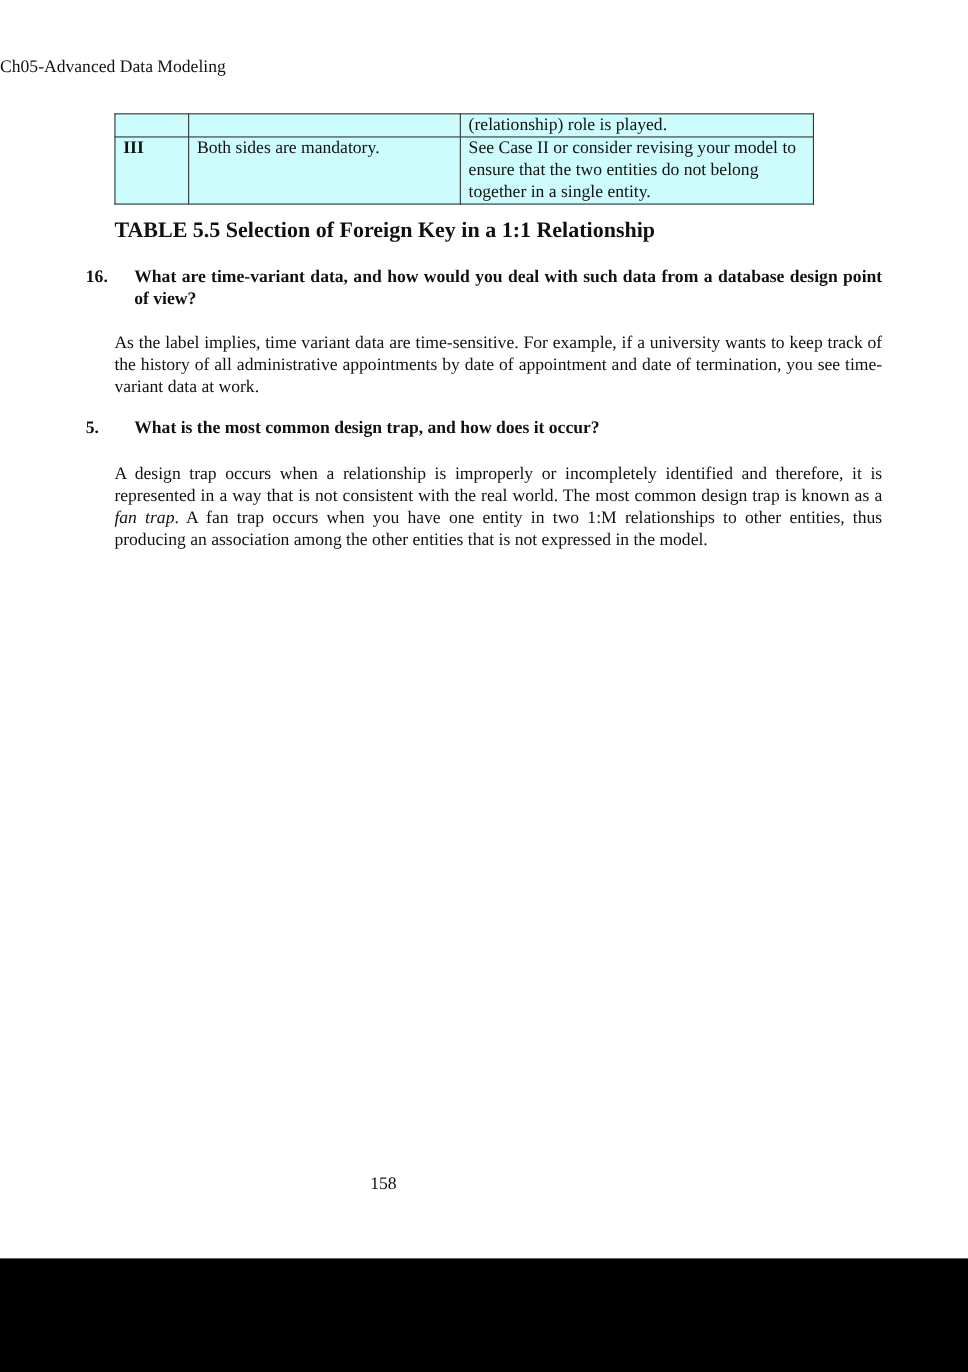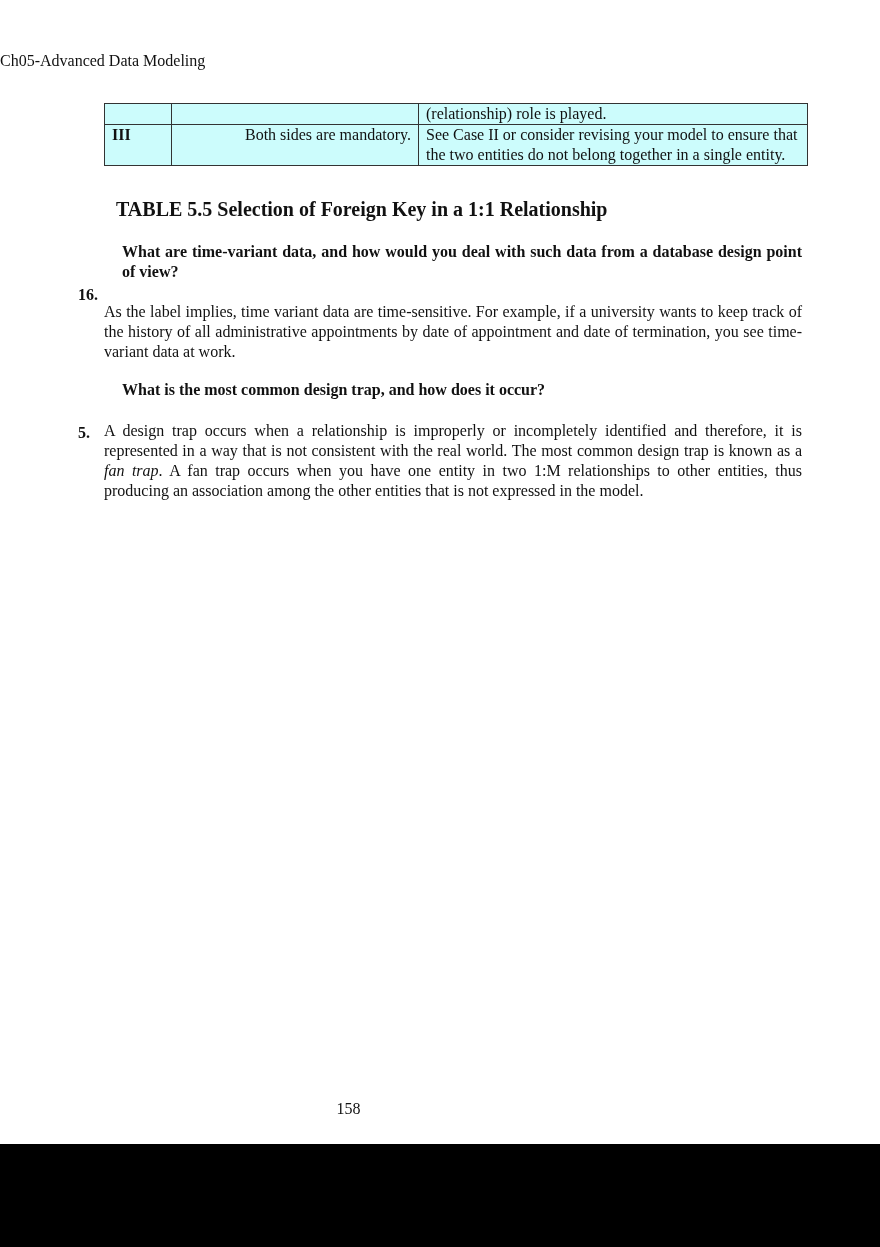--- a/index.html
+++ b/index.html
@@ -5,42 +5,42 @@
   html, body { margin: 0; padding: 0; }
   body {
     width: 880px; height: 1247px; background: #ffffff; position: relative; overflow: hidden;
     font-family: "Liberation Serif", serif; color: #111;
   }
   .header {
     position: absolute; top: 52px; left: 0; width: 880px; text-align: left;
     font-size: 16px;
   }
   table.t {
-    position: absolute; top: 103px; left: 104px; width: 704px;
+    position: absolute; top: 103px; left: 104px; width: 636px;
     border-collapse: collapse; font-size: 16px; line-height: 20px;
     background: #ccfcfc;
   }
   table.t td {
     border: 1.5px solid #333; vertical-align: top; padding: 0 7px;
   }
   td.c1 { width: 52px; font-weight: bold; }
-  td.c2 { width: 232px; text-align: right; }
+  td.c2 { width: 232px; }
   .caption {
-    position: absolute; top: 198px; left: 104px; font-size: 20px; font-weight: bold; margin-left: 12px;
+    position: absolute; top: 198px; left: 104px; font-size: 20px; font-weight: bold;
   }
   .q {
     position: absolute; left: 78px; width: 724px; font-size: 16px; font-weight: bold; line-height: 20px;
   }
-  .q .num { position: absolute; left: 0; margin-top: 43px; }
+  .q .num { position: absolute; left: 0; }
   .q .txt { margin-left: 44px; text-align: justify; display: block; }
   .a {
     position: absolute; left: 104px; width: 698px; font-size: 16px; line-height: 20px; text-align: justify;
   }
   .pagenum {
-    position: absolute; top: 1068px; left: 0; width: 697px; text-align: center; font-size: 16px; margin-top: 32px;
+    position: absolute; top: 1068px; left: 0; width: 697px; text-align: center; font-size: 16px;
   }
   .blackbar {
     position: absolute; top: 1144px; left: 0; width: 880px; height: 103px; background: #000;
   }
 </style>
 </head>
 <body>
 
 <div class="header">Ch05-Advanced Data Modeling</div>
 

